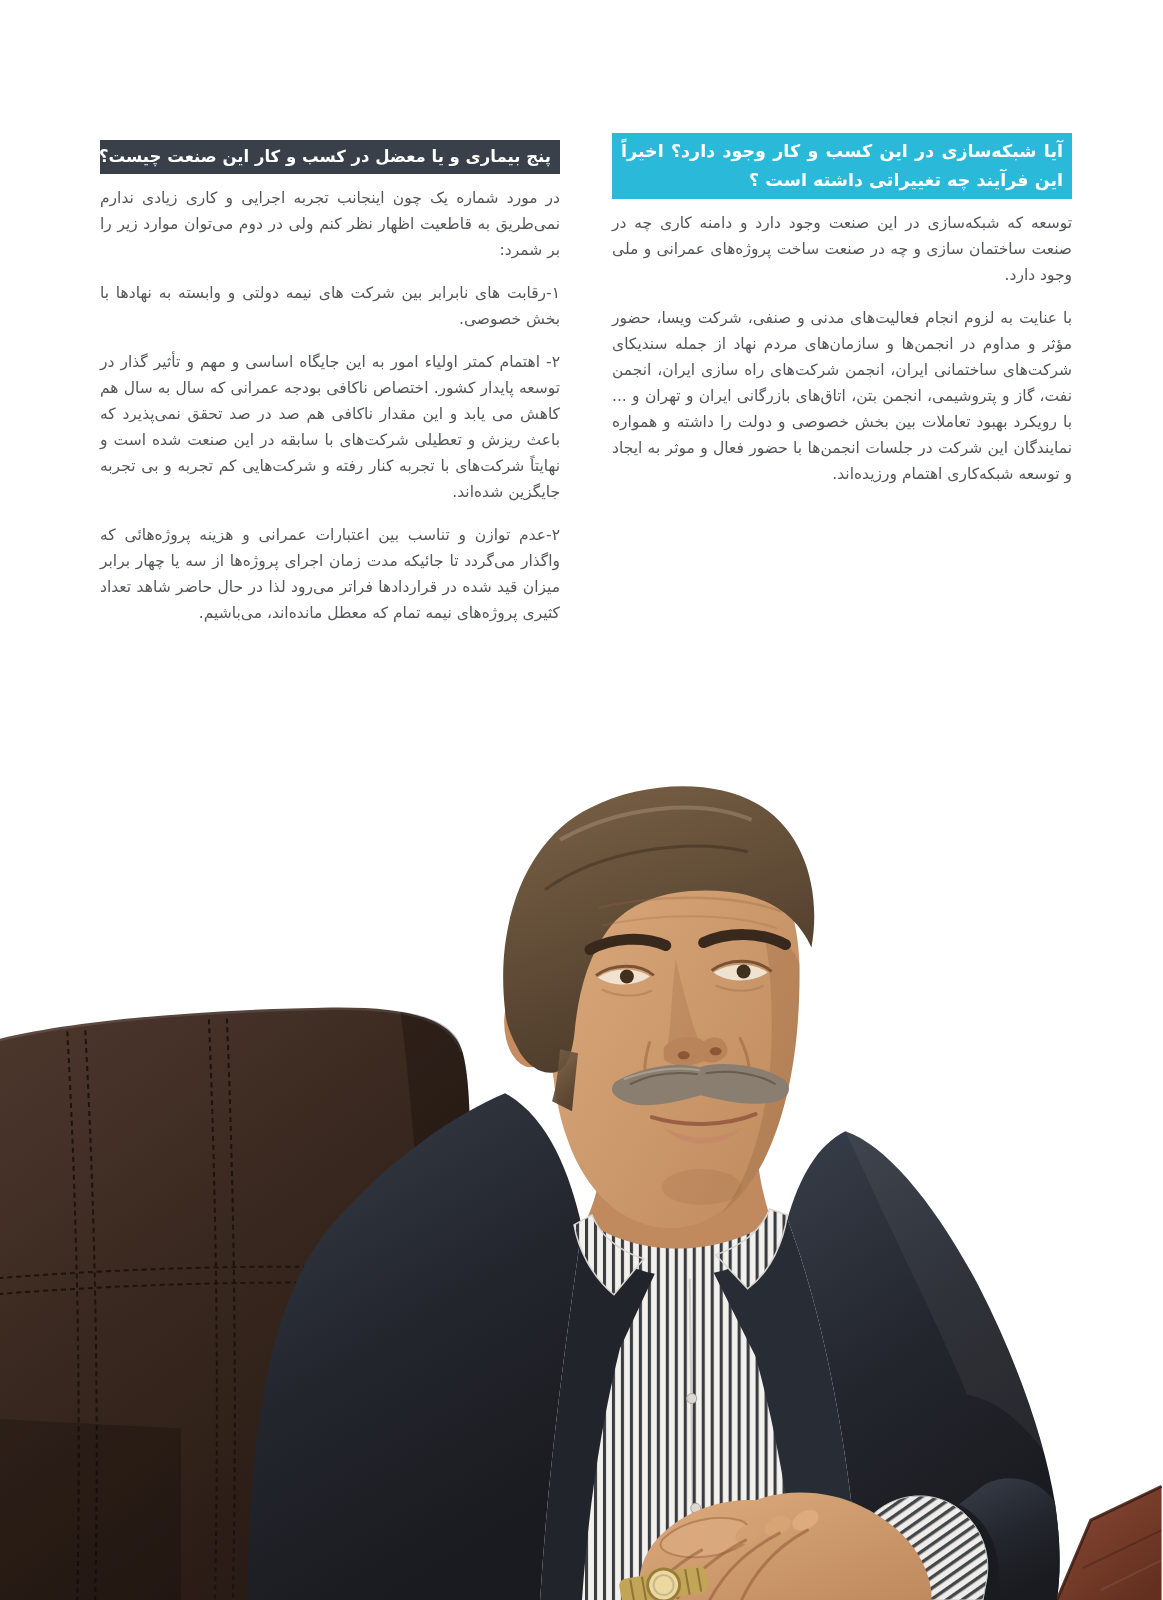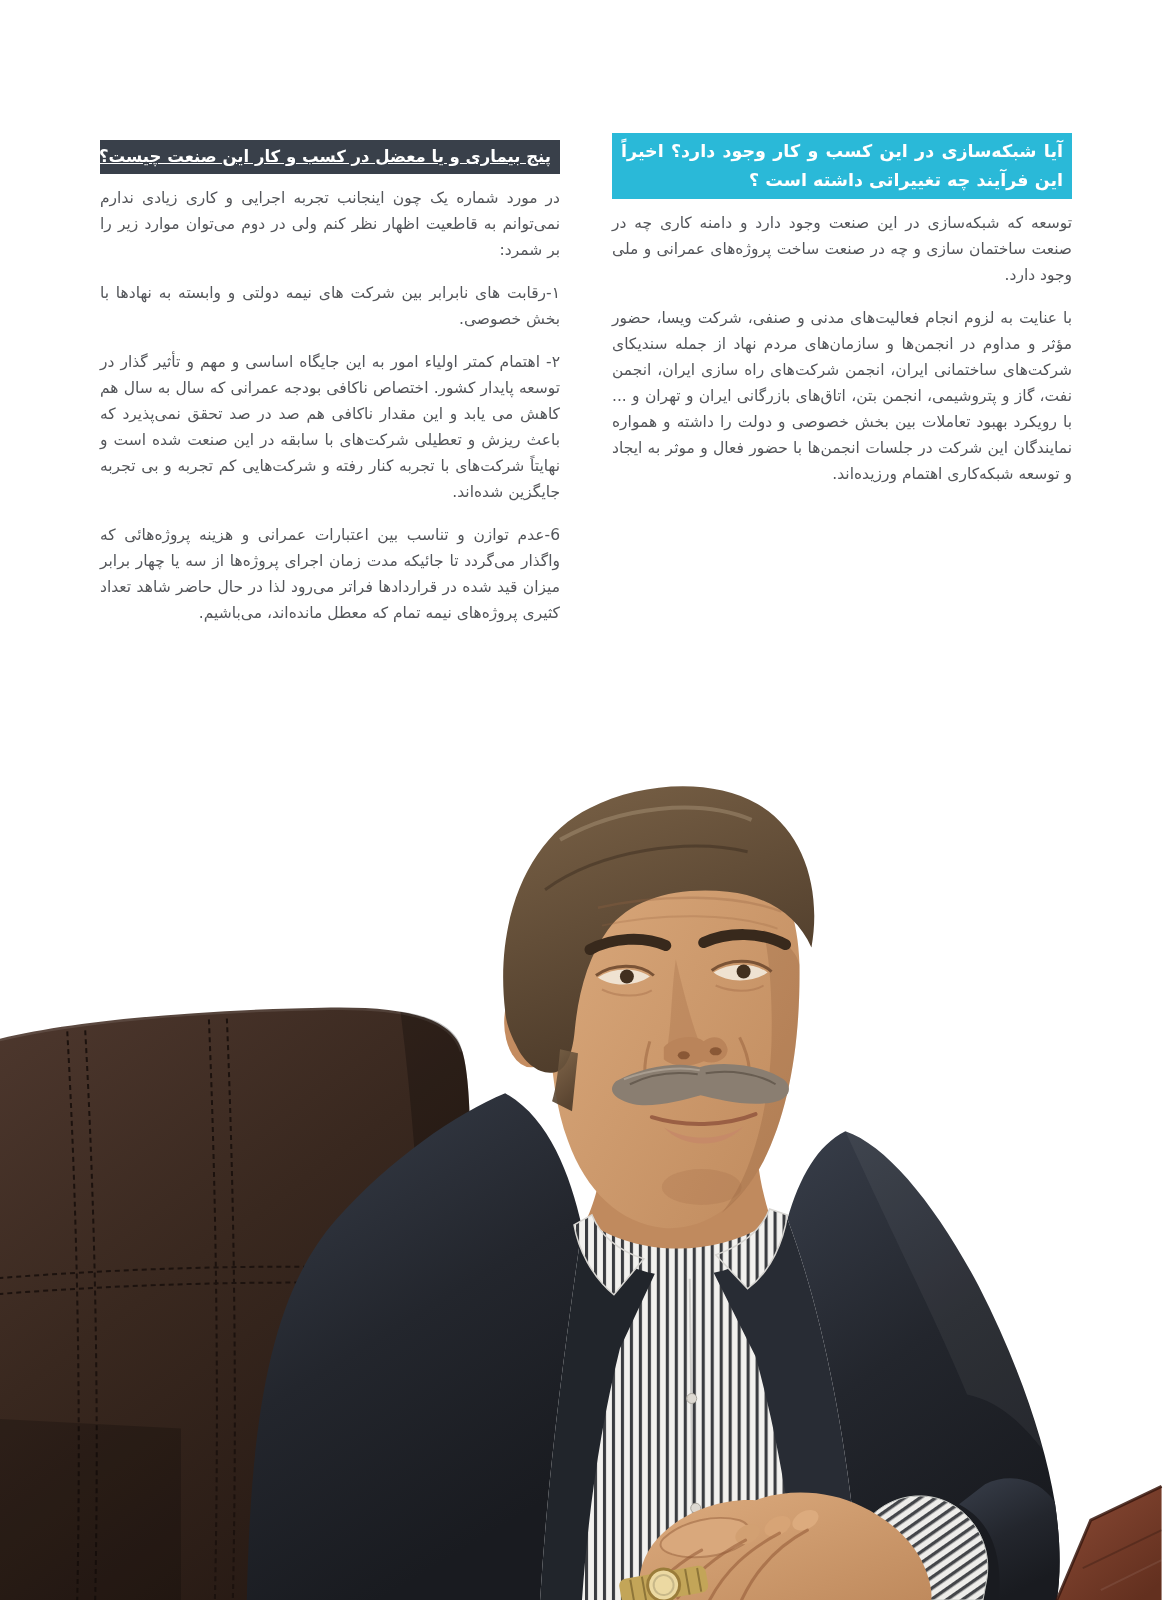--- a/index.html
+++ b/index.html
@@ -36,21 +36,20 @@
     line-height:29px;
     text-align:justify;
   }
   .q-dark{
     background:#39404a;
     font-size:16.5px;
     line-height:26px;
     white-space:nowrap;
     overflow:hidden;
     text-align:right;
-    text-decoration:underline;
   }
   .photo{
     position:absolute;
     left:0;top:780px;
     width:1163px;height:820px;
     margin:0;
     z-index:1;
   }
   .photo svg{display:block;}
 </style>
@@ -60,24 +59,24 @@
 <div class="page">
 
   <section class="col col-right">
     <h2 class="q q-cyan">آیا شبکه‌سازی در این کسب و کار وجود دارد؟ اخیراً این فرآیند چه تغییراتی داشته است ؟</h2>
     <p>توسعه که شبکه‌سازی در این صنعت وجود دارد و دامنه کاری چه در صنعت ساختمان سازی و چه در صنعت ساخت پروژه‌های عمرانی و ملی وجود دارد.</p>
     <p>با عنایت به لزوم انجام فعالیت‌های مدنی و صنفی، شرکت ویسا، حضور مؤثر و مداوم در انجمن‌ها و سازمان‌های مردم نهاد از جمله سندیکای شرکت‌های ساختمانی ایران، انجمن شرکت‌های راه سازی ایران، انجمن نفت، گاز و پتروشیمی، انجمن بتن، اتاق‌های بازرگانی ایران و تهران و ... با رویکرد بهبود تعاملات بین بخش خصوصی و دولت را داشته و همواره نمایندگان این شرکت در جلسات انجمن‌ها با حضور فعال و موثر به ایجاد و توسعه شبکه‌کاری اهتمام ورزیده‌اند.</p>
   </section>
 
   <section class="col col-left">
     <h2 class="q q-dark">پنج بیماری و یا معضل در کسب و کار این صنعت چیست؟</h2>
-    <p>در مورد شماره یک چون اینجانب تجربه اجرایی و کاری زیادی ندارم نمی‌توانم به قاطعیت اظهار نظر کنم ولی در دوم می‌توان موارد زیر را بر شمرد:</p>
+    <p>در مورد شماره یک چون اینجانب تجربه اجرایی و کاری زیادی ندارم نمی‌طریق به قاطعیت اظهار نظر کنم ولی در دوم می‌توان موارد زیر را بر شمرد:</p>
     <p>۱-رقابت های نابرابر بین شرکت های نیمه دولتی و وابسته به نهادها با بخش خصوصی.</p>
     <p>۲- اهتمام کمتر اولیاء امور به این جایگاه اساسی و مهم و تأثیر گذار در توسعه پایدار کشور. اختصاص ناکافی بودجه عمرانی که سال به سال هم کاهش می یابد و این مقدار ناکافی هم صد در صد تحقق نمی‌پذیرد که باعث ریزش و تعطیلی شرکت‌های با سابقه در این صنعت شده است و نهایتاً شرکت‌های با تجربه کنار رفته و شرکت‌هایی کم تجربه و بی تجربه جایگزین شده‌اند.</p>
-    <p>6-عدم توازن و تناسب بین اعتبارات عمرانی و هزینه پروژه‌هائی که واگذار می‌گردد تا جائیکه مدت زمان اجرای پروژه‌ها از سه یا چهار برابر میزان قید شده در قراردادها فراتر می‌رود لذا در حال حاضر شاهد تعداد کثیری پروژه‌های نیمه تمام که معطل مانده‌اند، می‌باشیم.</p>
+    <p>۲-عدم توازن و تناسب بین اعتبارات عمرانی و هزینه پروژه‌هائی که واگذار می‌گردد تا جائیکه مدت زمان اجرای پروژه‌ها از سه یا چهار برابر میزان قید شده در قراردادها فراتر می‌رود لذا در حال حاضر شاهد تعداد کثیری پروژه‌های نیمه تمام که معطل مانده‌اند، می‌باشیم.</p>
   </section>
 
   <figure class="photo" role="img" aria-label="Older man with gray mustache wearing a dark suit over a striped shirt, seated in a dark brown leather office chair with hands clasped, gold watch on wrist, wooden desk corner at lower right">
     <svg width="1163" height="820" viewBox="0 0 1163 822" xmlns="http://www.w3.org/2000/svg">
       <defs>
         <linearGradient id="chairG" x1="0" y1="0" x2="0.6" y2="1">
           <stop offset="0" stop-color="#4e382e"></stop>
           <stop offset="0.5" stop-color="#39281f"></stop>
           <stop offset="1" stop-color="#271a14"></stop>
         </linearGradient>

